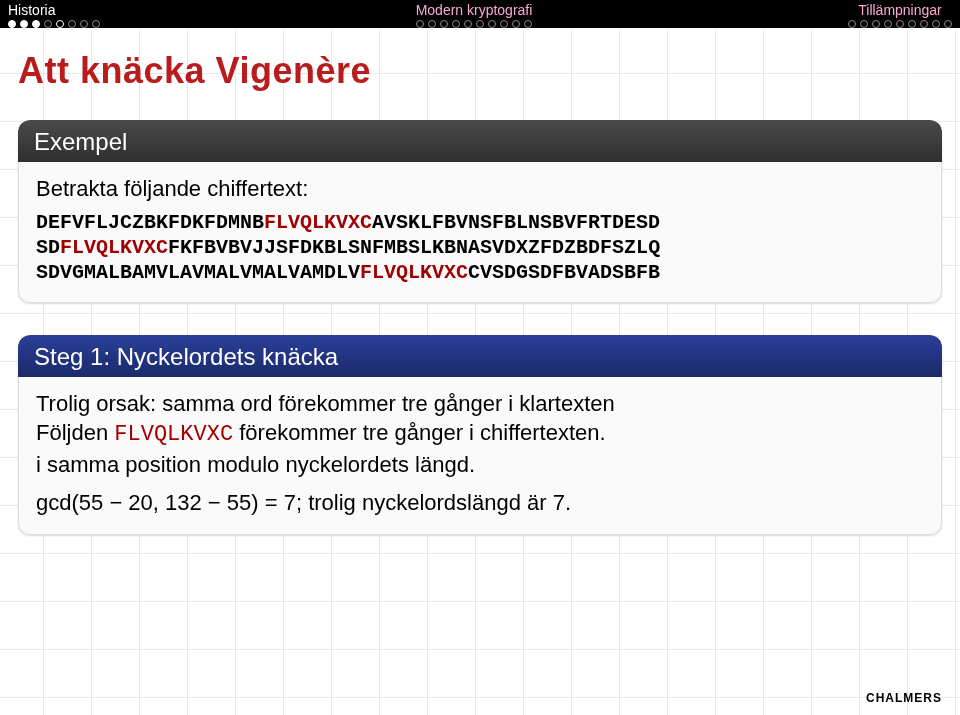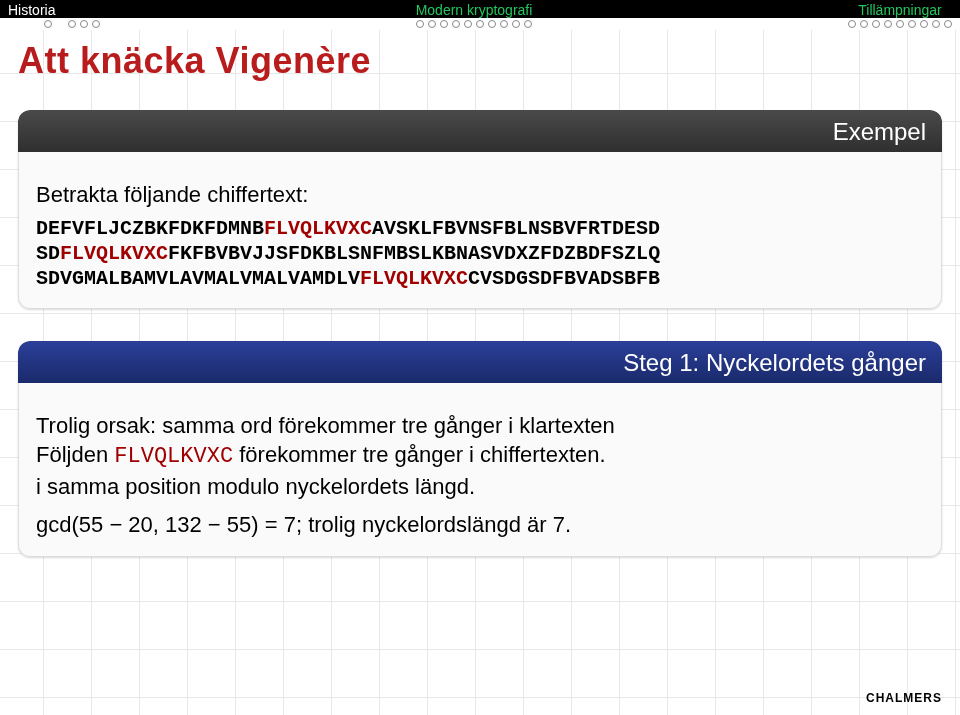--- a/index.html
+++ b/index.html
@@ -21,35 +21,35 @@
     background-image:
       linear-gradient(to right, #e8e8e8 1px, transparent 1px),
       linear-gradient(to bottom, #e8e8e8 1px, transparent 1px);
     background-size: 48px 48px;
     background-position: -5px -5px;
     z-index: 0;
   }
   .topbar {
     position: relative;
     z-index: 2;
-    height: 18px;
+    height: 28px;
     background: #000;
     color: #fff;
     display: flex;
     justify-content: space-between;
     align-items: flex-start;
     padding: 2px 8px 0 8px;
     font-size: 14px;
   }
   .nav-sect { display: flex; flex-direction: column; gap: 1px; }
   .nav-sect.left { align-items: flex-start; }
   .nav-sect.center { align-items: center; }
   .nav-sect.right { align-items: center; }
   .nav-active { color: #fff; }
-  .nav-inactive { color: #22c55e; }
+  .nav-inactive { color: #f9a8d4; }
   .prog { display: flex; gap: 4px; margin-top: 1px; }
   .dot {
     width: 8px; height: 8px; border-radius: 50%;
     border: 1px solid #888;
   }
   .dot.active { border-color: #fff; }
   .dot.done { background:#fff; border-color:#fff; }
 
   .content {
     position: relative;
@@ -68,34 +68,33 @@
     border-radius: 12px;
     background: #fafafa;
     box-shadow: 0 1px 2px rgba(0,0,0,0.15), inset 0 0 0 1px #ddd;
     margin-bottom: 32px;
     overflow: hidden;
   }
   .block-head {
     padding: 8px 16px 6px 16px;
     font-size: 24px;
     font-weight: normal;
-    text-align: right;
   }
   .head-gray {
     background: linear-gradient(#4a4a4a,#2f2f2f);
     color: #fff;
     border-radius: 12px 12px 0 0;
   }
   .head-blue {
     background: linear-gradient(#2b3f99,#1a2a6b);
     color: #fff;
     border-radius: 12px 12px 0 0;
   }
   .block-body {
-    padding: 28px 18px 18px 18px;
+    padding: 12px 18px 18px 18px;
     font-size: 22px;
     color: #000;
     line-height: 1.35;
   }
   .cipher {
     font-family: "Courier New", monospace;
     font-size: 20px;
     word-break: break-all;
     margin-top: 6px;
     line-height: 1.25;
@@ -174,21 +173,21 @@
       <div>Betrakta följande chiffertext:</div>
       <div class="cipher">
         <span>DEFVFLJCZBKFDKFDMNB</span><span class="red">FLVQLKVXC</span><span>AVSKLFBVNSFBLNSBVFRTDESD</span><br>
         <span>SD</span><span class="red">FLVQLKVXC</span><span>FKFBVBVJJSFDKBLSNFMBSLKBNASVDXZFDZBDFSZLQ</span><br>
         <span>SDVGMALBAMVLAVMALVMALVAMDLV</span><span class="red">FLVQLKVXC</span><span>CVSDGSDFBVADSBFB</span>
       </div>
     </div>
   </div>
 
   <div class="block">
-    <div class="block-head head-blue">Steg 1: Nyckelordets gånger</div>
+    <div class="block-head head-blue">Steg 1: Nyckelordets knäcka</div>
     <div class="block-body">
       <div>Trolig orsak: samma ord förekommer tre gånger i klartexten</div>
       <div>
         <span>Följden </span><span class="mono-inline">FLVQLKVXC</span><span> förekommer tre gånger i chiffertexten.</span>
       </div>
       <div>i samma position modulo nyckelordets längd.</div>
       <div style="margin-top:8px">gcd(55 − 20, 132 − 55) = 7; trolig nyckelordslängd är 7.</div>
     </div>
   </div>
 </div>

